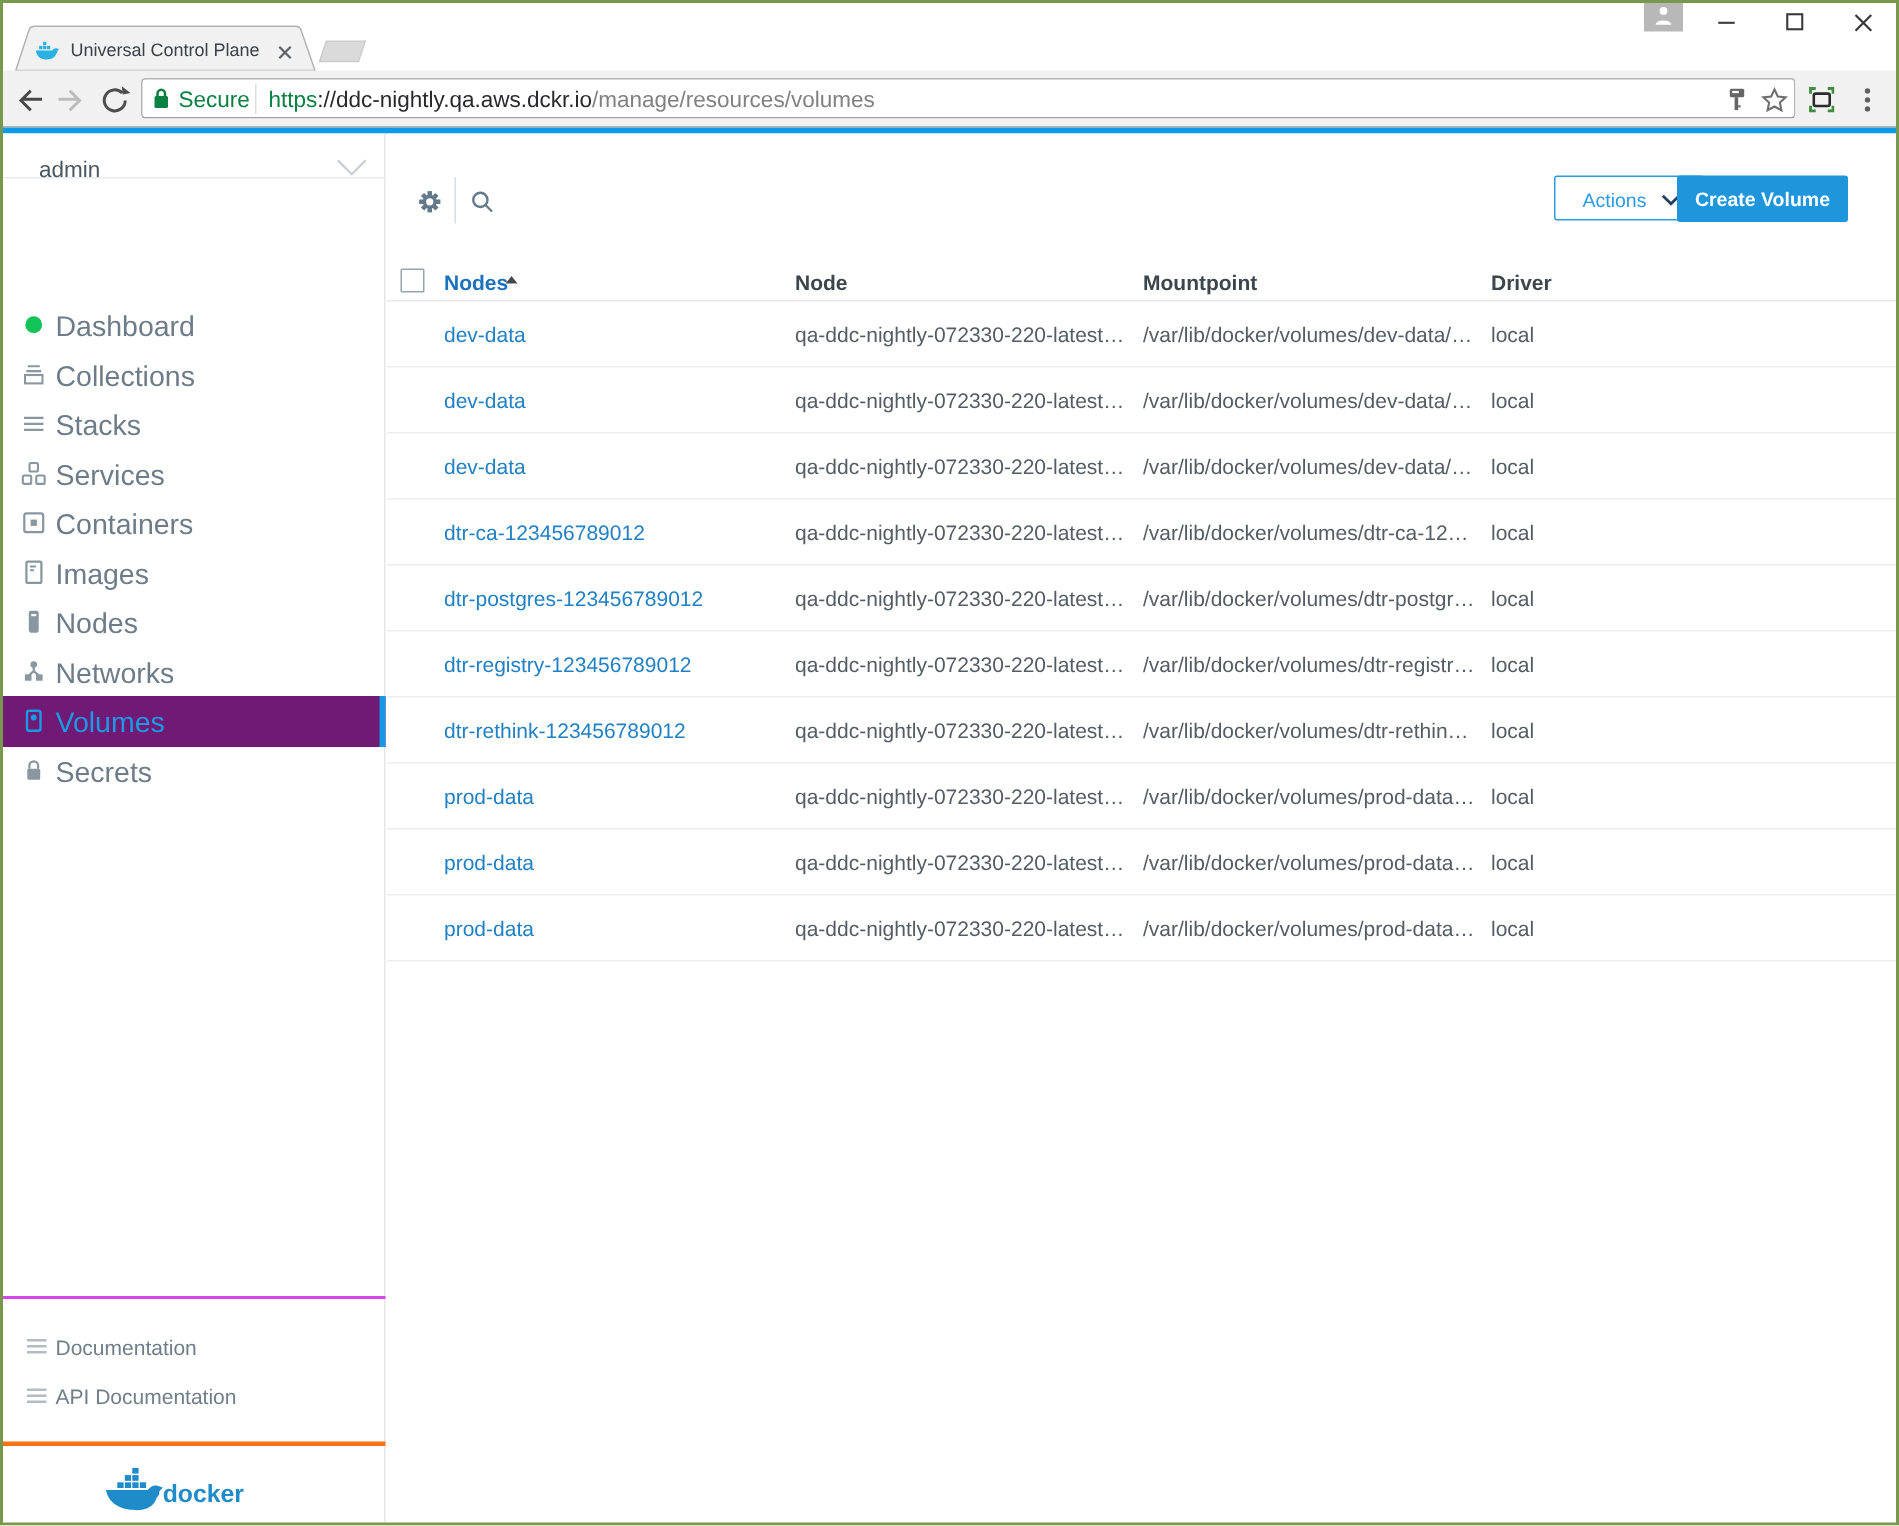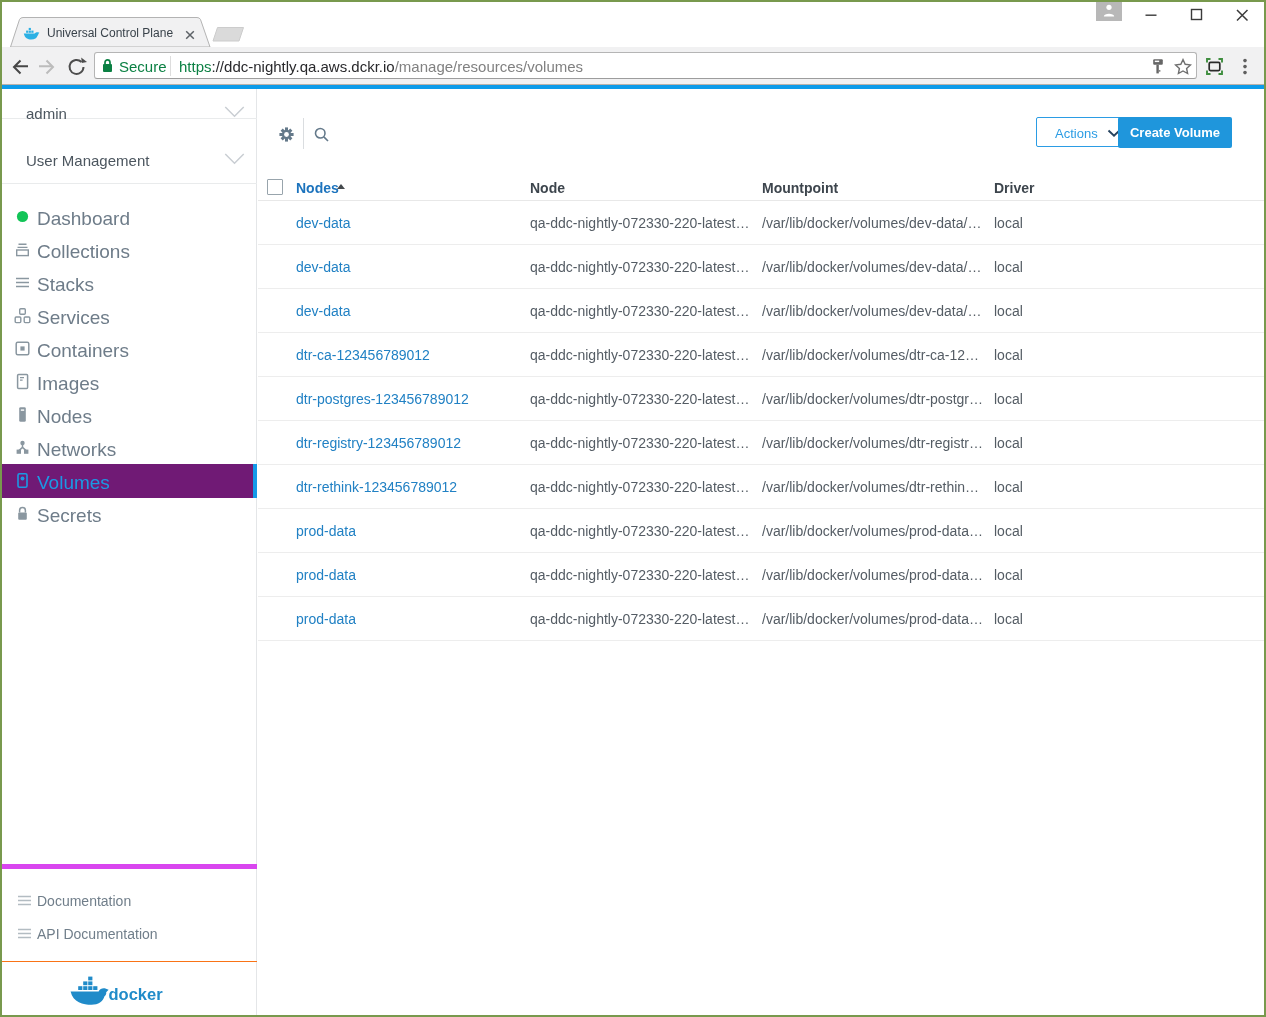--- a/index.html
+++ b/index.html
@@ -126,26 +126,20 @@
     <circle cx="5" cy="14.6" r="1.8" fill="#5f5f5f"></circle>
   </svg>
 
   <div class="abs" id="sidebar">
     <div class="ddrow" style="top:0;height:30px">
       <span class="t" style="top:16px">admin</span>
       <svg class="abs" style="left:224px;top:17px" width="21" height="12" viewBox="0 0 22 13">
         <path d="M1,1 L11,11 L21,1" stroke="#c9ced3" stroke-width="1.6" fill="none"></path>
       </svg>
     </div>
-    <div class="ddrow" style="top:46px;height:49px">
-      <span class="t" style="top:17px">User Management</span>
-      <svg class="abs" style="left:224px;top:18px" width="21" height="12" viewBox="0 0 22 13">
-        <path d="M1,1 L11,11 L21,1" stroke="#c9ced3" stroke-width="1.6" fill="none"></path>
-      </svg>
-    </div>
     <div class="nav" id="nav">
       <div class="ni" style="top:0px">
     <span class="ic"><svg width="17" height="17" viewBox="0 0 17 17">
             <circle cx="8.5" cy="8.5" r="5.6" fill="#12c457"></circle>
           </svg></span>
         <span class="tx">Dashboard</span>
       </div>
       <div class="ni" style="top:33px">
     <span class="ic"><svg width="17" height="17" viewBox="0 0 17 17" fill="none" stroke="#8a97a0" stroke-width="1.4">
             <path d="M4.5,3.2 H12.5 M3.5,6.4 H13.5"></path>
@@ -206,31 +200,31 @@
         <span class="bar"></span>
       </div>
       <div class="ni" style="top:297px">
     <span class="ic"><svg width="17" height="17" viewBox="0 0 17 17">
             <path d="M5.6,7.5 V5.4 A2.9,2.9 0 0 1 11.4,5.4 V7.5" stroke="#8a97a0" stroke-width="1.5" fill="none"></path>
             <rect x="4.2" y="7.5" width="8.6" height="7.3" rx="1" fill="#8a97a0"></rect>
           </svg></span>
         <span class="tx">Secrets</span>
       </div>
     </div>
-    <div class="bot" style="top:775px;border-top:5px solid #d946ef;height:97px">
+    <div class="bot" style="top:775px;border-top:2px solid #d946ef;height:97px">
       <svg class="abs" style="left:17px;top:25px" width="15" height="13" viewBox="0 0 15 13">
         <path d="M1,2.5 H14 M1,6.5 H14 M1,10.5 H14" stroke="#b3bcc2" stroke-width="1.6"></path>
       </svg>
       <span class="tx" style="top:24px">Documentation</span>
       <svg class="abs" style="left:17px;top:58px" width="15" height="13" viewBox="0 0 15 13">
         <path d="M1,2.5 H14 M1,6.5 H14 M1,10.5 H14" stroke="#b3bcc2" stroke-width="1.6"></path>
       </svg>
       <span class="tx" style="top:57px">API Documentation</span>
     </div>
-    <div class="bot" style="top:872px;border-top:1px solid #f97316;height:54px">
+    <div class="bot" style="top:872px;border-top:3px solid #f97316;height:54px">
       <svg class="abs" style="left:70px;top:13px" width="102" height="31" viewBox="0 0 102 31">
         <g fill="#208bc9">
           <rect x="8.2" y="11.2" width="4.2" height="3.8"></rect>
           <rect x="13.2" y="11.2" width="4.2" height="3.8"></rect>
           <rect x="18.2" y="11.2" width="4.2" height="3.8"></rect>
           <rect x="23.2" y="11.2" width="4.2" height="3.8"></rect>
           <rect x="13.2" y="6.4" width="4.2" height="3.8"></rect>
           <rect x="18.2" y="6.4" width="4.2" height="3.8"></rect>
           <rect x="18.2" y="1.6" width="4.2" height="3.8"></rect>
           <path d="M0.6,16.4 L28.6,16.4 C29.9,14.1 32.7,12.8 35.4,13.6 L38.6,14.7 L36.2,17.3 C36.5,18.9 35.8,20.4 34.5,21.3 C33.2,26.5 28.2,29.8 21.5,29.8 C13.3,29.8 3,27.5 0.6,16.4 Z"></path>

